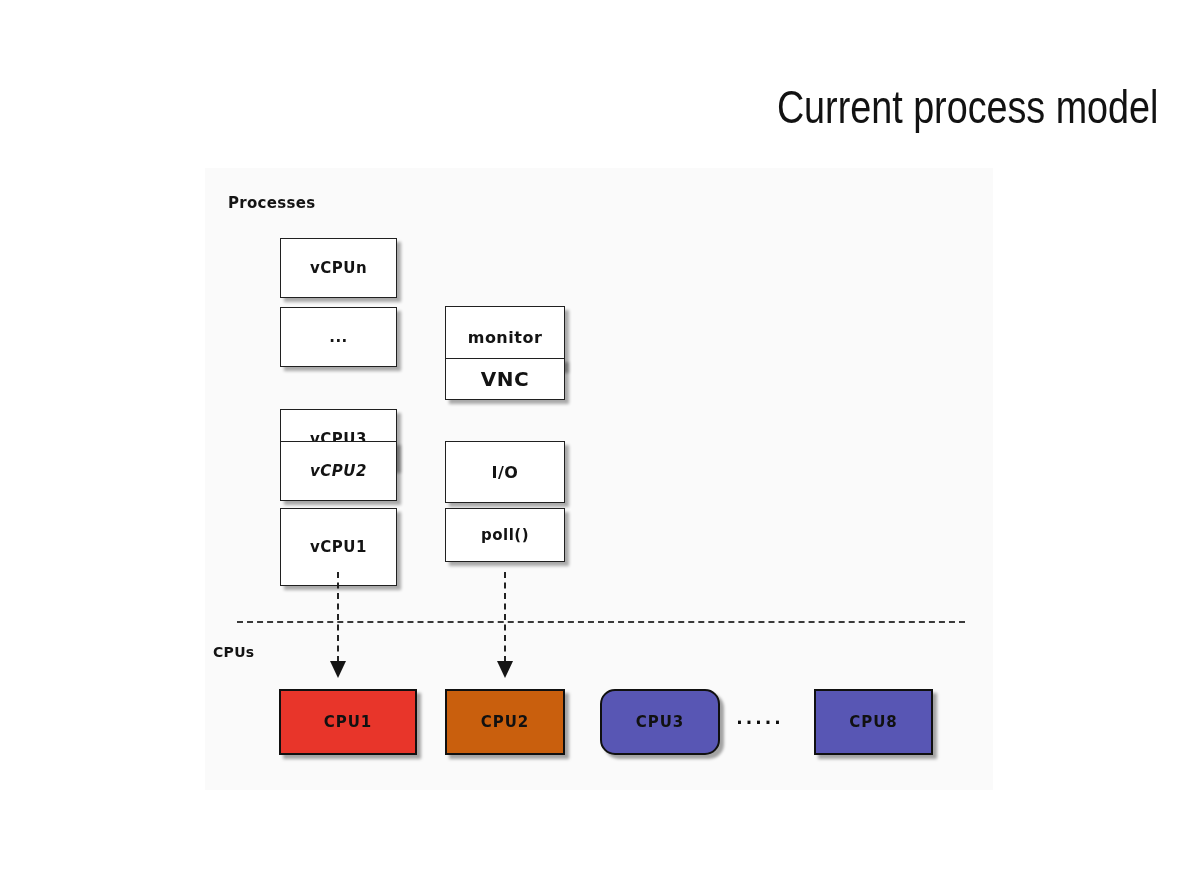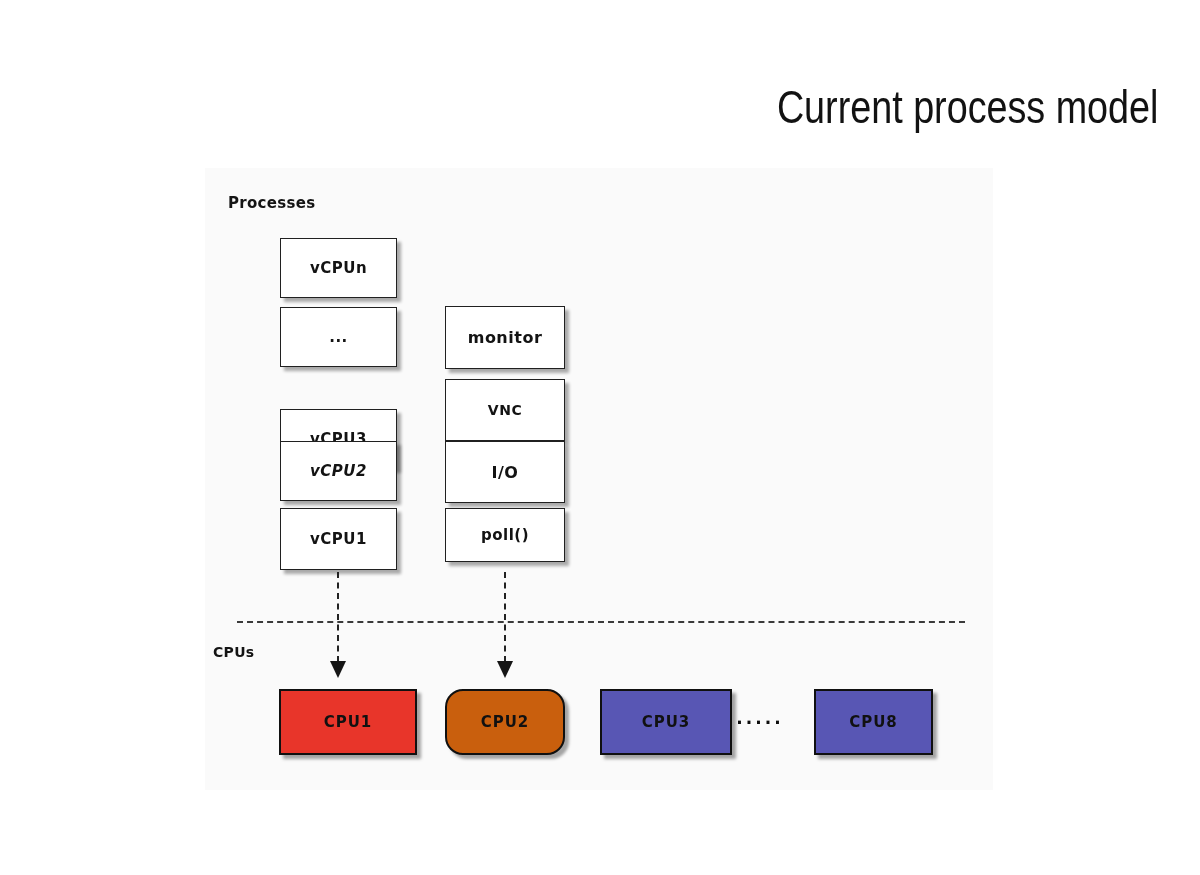--- a/index.html
+++ b/index.html
@@ -68,23 +68,23 @@
     letter-spacing: 0.5px;
     color: #131313;
     box-sizing: border-box;
   }
   .col1 { left: 280px; width: 117px; height: 60px; }
   .col2 { left: 445px; width: 120px; }
   .b-vcpun  { top: 238px; }
   .b-dots   { top: 307px; }
   .b-vcpu3  { top: 375px; margin-top: 34px; }
   .b-vcpu2  { top: 441px; font-style: italic; }
-  .b-vcpu1  { top: 508px; height: 62px; }
+  .b-vcpu1  { top: 508px; height: 78px; }
   .b-monitor{ top: 306px; height: 63px; font-size: 16px; }
-  .b-vnc    { top: 379px; height: 62px; font-size: 14px; }
+  .b-vnc    { top: 358px; height: 42px; font-size: 20px; }
   .b-io     { top: 441px; height: 62px; font-size: 16px; }
   .b-poll   { top: 508px; height: 54px; }
 
   
   .separator {
     position: absolute;
     left: 237px;
     top: 621px;
     width: 728px;
     height: 0;
@@ -123,22 +123,22 @@
     display: flex;
     align-items: center;
     justify-content: center;
     font-size: 15px;
     font-weight: bold;
     letter-spacing: 1px;
     color: #111;
     box-sizing: border-box;
   }
   .c1 { left: 279px; width: 138px; }
-  .c2 { left: 445px; width: 120px; border-radius: 18px; }
-  .c3 { left: 600px; width: 132px; }
+  .c2 { left: 445px; width: 120px; }
+  .c3 { left: 600px; width: 120px; border-radius: 15px; }
   .c8 { left: 814px; width: 119px; }
 
   .cpu-ellipsis {
     position: absolute;
     left: 728px;
     top: 708px;
     width: 64px;
     text-align: center;
     font-size: 17px;
     font-weight: bold;

